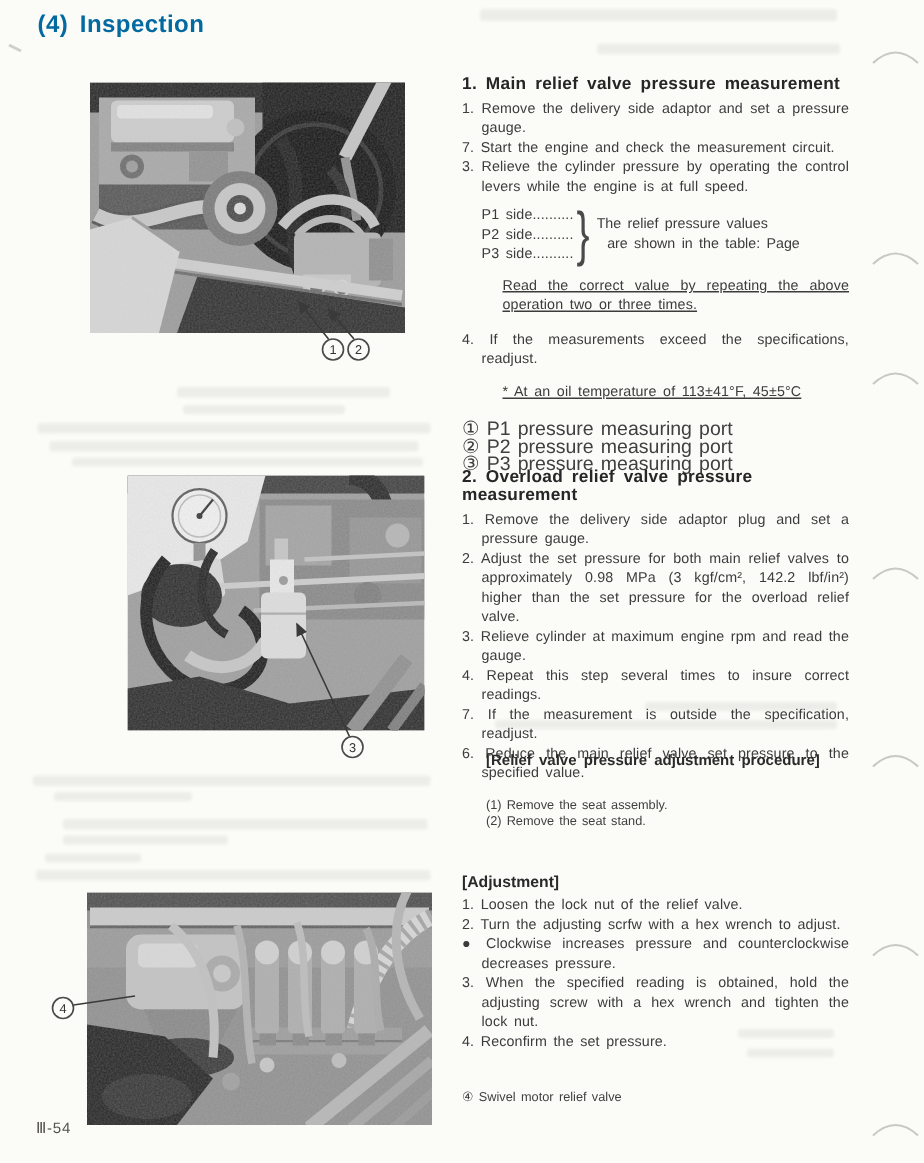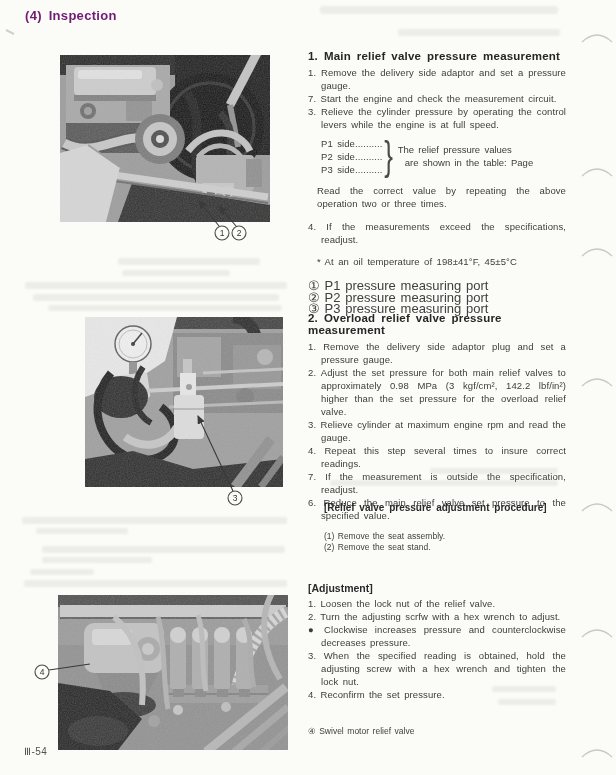--- a/index.html
+++ b/index.html
@@ -4,34 +4,34 @@
 <style>
   html,body{margin:0;padding:0;}
   body{
     width:616px;height:775px;position:relative;overflow:hidden;
     background:#fbfbf8;
     font-family:"Liberation Sans", sans-serif;
     -webkit-font-smoothing:antialiased;
   }
   .abs{position:absolute;}
   .page-heading{
-    font-size:13px;font-weight:bold;color:#701a75;
+    font-size:16px;font-weight:bold;color:#0369a1;
     letter-spacing:.3px;word-spacing:3px;
   }
   .col{width:258px;}
   .sec-title{
     font-size:11.5px;font-weight:bold;color:#262626;
     letter-spacing:.2px;word-spacing:2.5px;margin:0 0 4px 0;
   }
   .body-text{
     font-size:9.5px;line-height:13px;color:#3c3c3c;
     letter-spacing:.1px;word-spacing:1.6px;text-align:justify;
   }
   .num-item{padding-left:13px;text-indent:-13px;margin:0;}
-  .plain-par{margin-left:9px;}
+  .plain-par{margin-left:27px;text-decoration:underline;}
   .pblock{display:flex;align-items:center;margin:5px 0 2px 13px;}
   .pblock .plines{flex:0 0 auto;}
   .pblock .brace{
     font-size:40px;font-weight:300;line-height:40px;color:#4a4a4a;
     transform:scaleX(.65);margin:0 2px 0 0;
   }
   .pblock .pnote{font-size:9.5px;line-height:13px;color:#3c3c3c;word-spacing:1.6px;}
   .pnote .l2{padding-left:7px;}
   .legend{margin-top:12px;font-size:13px;line-height:11.5px;color:#404040;word-spacing:1.2px;}
   .sub-title{font-size:10px;font-weight:bold;color:#2a2a2a;word-spacing:2px;margin:0;}
@@ -269,21 +269,21 @@
       <div>P3 side..........</div>
     </div>
     <div class="brace">}</div>
     <div class="pnote">
       <div class="l1">The relief pressure values</div>
       <div class="l2">are shown in the table:  Page</div>
     </div>
   </div>
   <p class="body-text plain-par mt8">Read the correct value by repeating the above operation two or three times.</p>
   <p class="body-text num-item mt6">4. If the measurements exceed the specifications, readjust.</p>
-  <p class="body-text plain-par" style="text-align:left">* At an oil temperature of 198±41°F, 45±5°C</p>
+  <p class="body-text plain-par" style="text-align:left">* At an oil temperature of 113±41°F, 45±5°C</p>
   <div class="legend">
     <div>① P1 pressure measuring port</div>
     <div>② P2 pressure measuring port</div>
     <div>③ P3 pressure measuring port</div>
   </div>
 </div>
 
 <div class="abs col" style="left:308px;top:312px">
   <h2 class="sec-title">2. Overload relief valve pressure measurement</h2>
   <p class="body-text num-item">1. Remove the delivery side adaptor plug and set a pressure gauge.</p>

